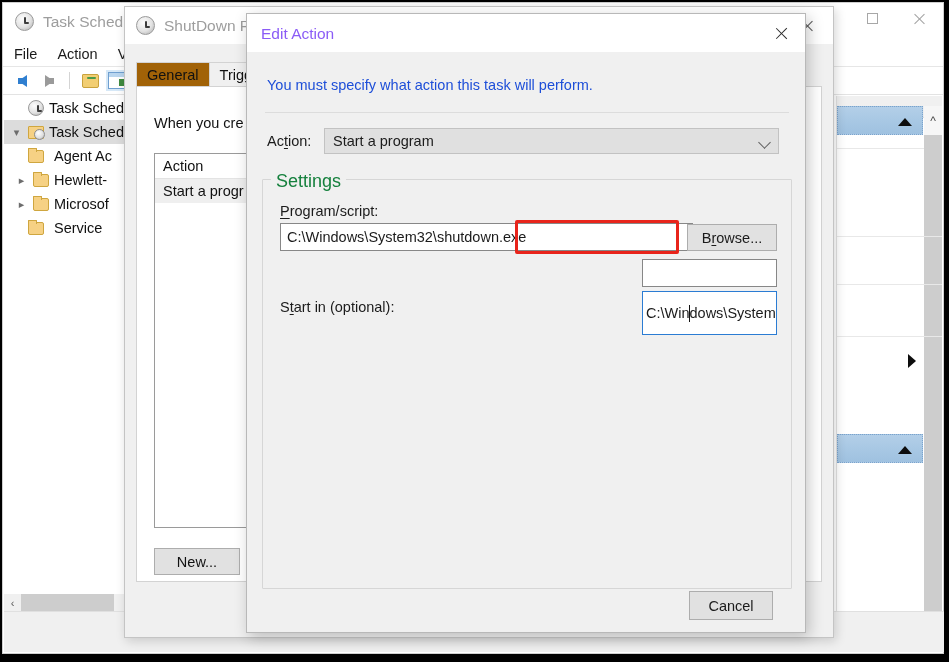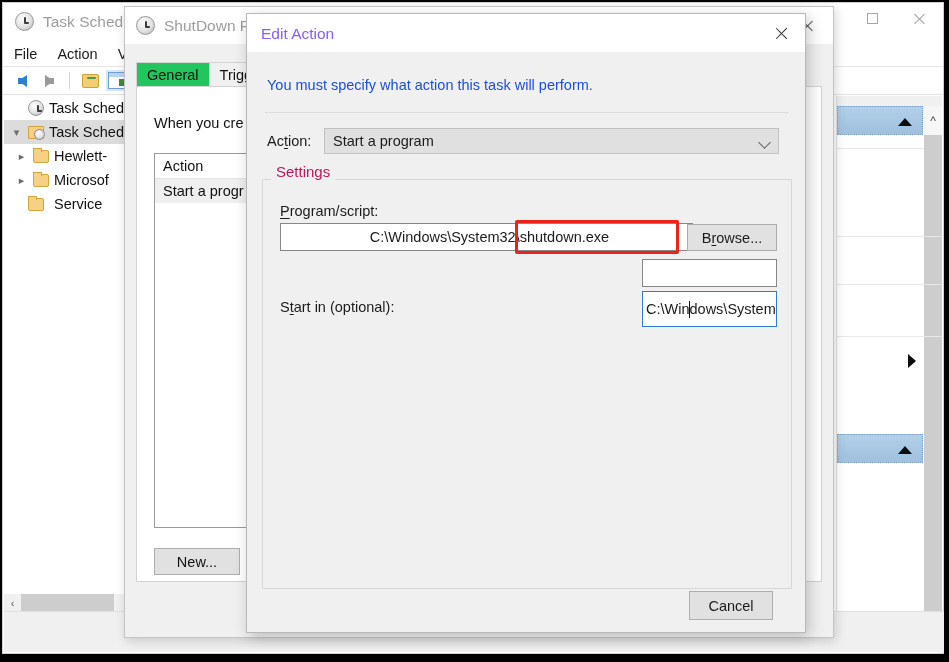--- a/index.html
+++ b/index.html
@@ -213,21 +213,21 @@
   #sd-close-x::after  { transform: rotate(-45deg); }
 
   #sd-tabs {
     position: absolute; left: 11px; top: 54px; height: 26px; display: flex; align-items: flex-end;
   }
   .sd-tab {
     height: 25px; padding: 0 10px; display: flex; align-items: center;
     font-size: 14.5px; color: #111111; background: #f0f0f0;
     border: 1px solid #d3d3d3; border-bottom: none; margin-right: -1px; white-space: nowrap;
   }
-  .sd-tab.active { background: #22c55e; }
+  .sd-tab.active { background: #a16207; }
   #sd-tabpage {
     position: absolute; left: 11px; top: 79px; right: 11px; bottom: 55px;
     background: #ffffff; border: 1px solid #d3d3d3;
   }
   #sd-desc {
     position: absolute; left: 17px; top: 28px; font-size: 14.5px; color: #111111; white-space: nowrap;
   }
   #sd-list {
     position: absolute; left: 17px; top: 66px; width: 560px; height: 375px;
     background: #ffffff; border: 1px solid #9a9a9a;
@@ -290,49 +290,49 @@
     position: absolute; right: 9px; top: 9px; width: 9px; height: 9px;
     border-right: 1.4px solid #5d5d5d; border-bottom: 1.4px solid #5d5d5d;
     transform: rotate(45deg);
   }
 
   #ea-settings-group {
     position: absolute; left: 15px; top: 165px; width: 530px; height: 410px;
     border: 1px solid #d6d6d6; border-radius: 1px;
   }
   #ea-settings-legend {
-    position: absolute; left: 24px; top: 149px; background: #f0f0f0;
-    padding: 0 5px; font-size: 15px; color: #be185d;
+    position: absolute; left: 24px; top: 157px; background: #f0f0f0;
+    padding: 0 5px; font-size: 18px; color: #15803d;
   }
 
   .ea-label { position: absolute; font-size: 14.5px; color: #1b1b1b; }
   .ul { text-decoration: underline; text-underline-offset: 2px; }
 
   #ea-prog-input {
     position: absolute; left: 33px; top: 209px; width: 413px; height: 28px;
     background: #ffffff; border: 1px solid #878787;
     display: flex; align-items: center; padding-left: 6px;
-    font-size: 14.5px; color: #1b1b1b; justify-content: center;
+    font-size: 14.5px; color: #1b1b1b;
   }
   #ea-prog-highlight {
     position: absolute; left: 268px; top: 206px; width: 164px; height: 34px;
     border: 3px solid #e8241b; border-radius: 2px; pointer-events: none;
   }
   #ea-browse-btn {
     position: absolute; left: 686px - 246px; top: 210px; width: 90px; height: 27px;
     background: #e1e1e1; border: 1px solid #adadad;
     display: flex; align-items: center; justify-content: center;
     font-size: 14.5px; color: #1b1b1b;
   }
   #ea-args-input {
     position: absolute; left: 395px; top: 245px; width: 135px; height: 28px;
     background: #ffffff; border: 1px solid #878787;
   }
   #ea-startin-input {
-    position: absolute; left: 395px; top: 277px; width: 135px; height: 36px;
+    position: absolute; left: 395px; top: 277px; width: 135px; height: 44px;
     background: #ffffff; border: 1px solid #2b7cd3;
     display: flex; align-items: center; padding-left: 3px;
     font-size: 14.5px; color: #1b1b1b; overflow: hidden; white-space: nowrap;
   }
   #ea-caret {
     display: inline-block; width: 1px; height: 17px; background: #111111;
     margin: 0 -0.5px; vertical-align: middle;
   }
 
   #ea-ok-btn {
@@ -398,20 +398,24 @@
       <div class="tree-row">
         <span class="chev"></span>
         <span class="clock-icon" style="width:16px;height:16px;"></span>
         <span>Task Scheduler</span>
       </div>
       <div class="tree-row sel">
         <span class="chev">▾</span>
         <span class="tree-sched"></span>
         <span>Task Schedu</span>
       </div>
+      <div class="tree-row" style="padding-left:24px;">
+        <span class="tree-folder"></span>
+        <span style="margin-left:5px;">Agent Ac</span>
+      </div>
       <div class="tree-row" style="padding-left:11px;">
         <span class="chev">▸</span>
         <span class="tree-folder"></span>
         <span>Hewlett-</span>
       </div>
       <div class="tree-row" style="padding-left:11px;">
         <span class="chev">▸</span>
         <span class="tree-folder"></span>
         <span>Microsof</span>
       </div>

